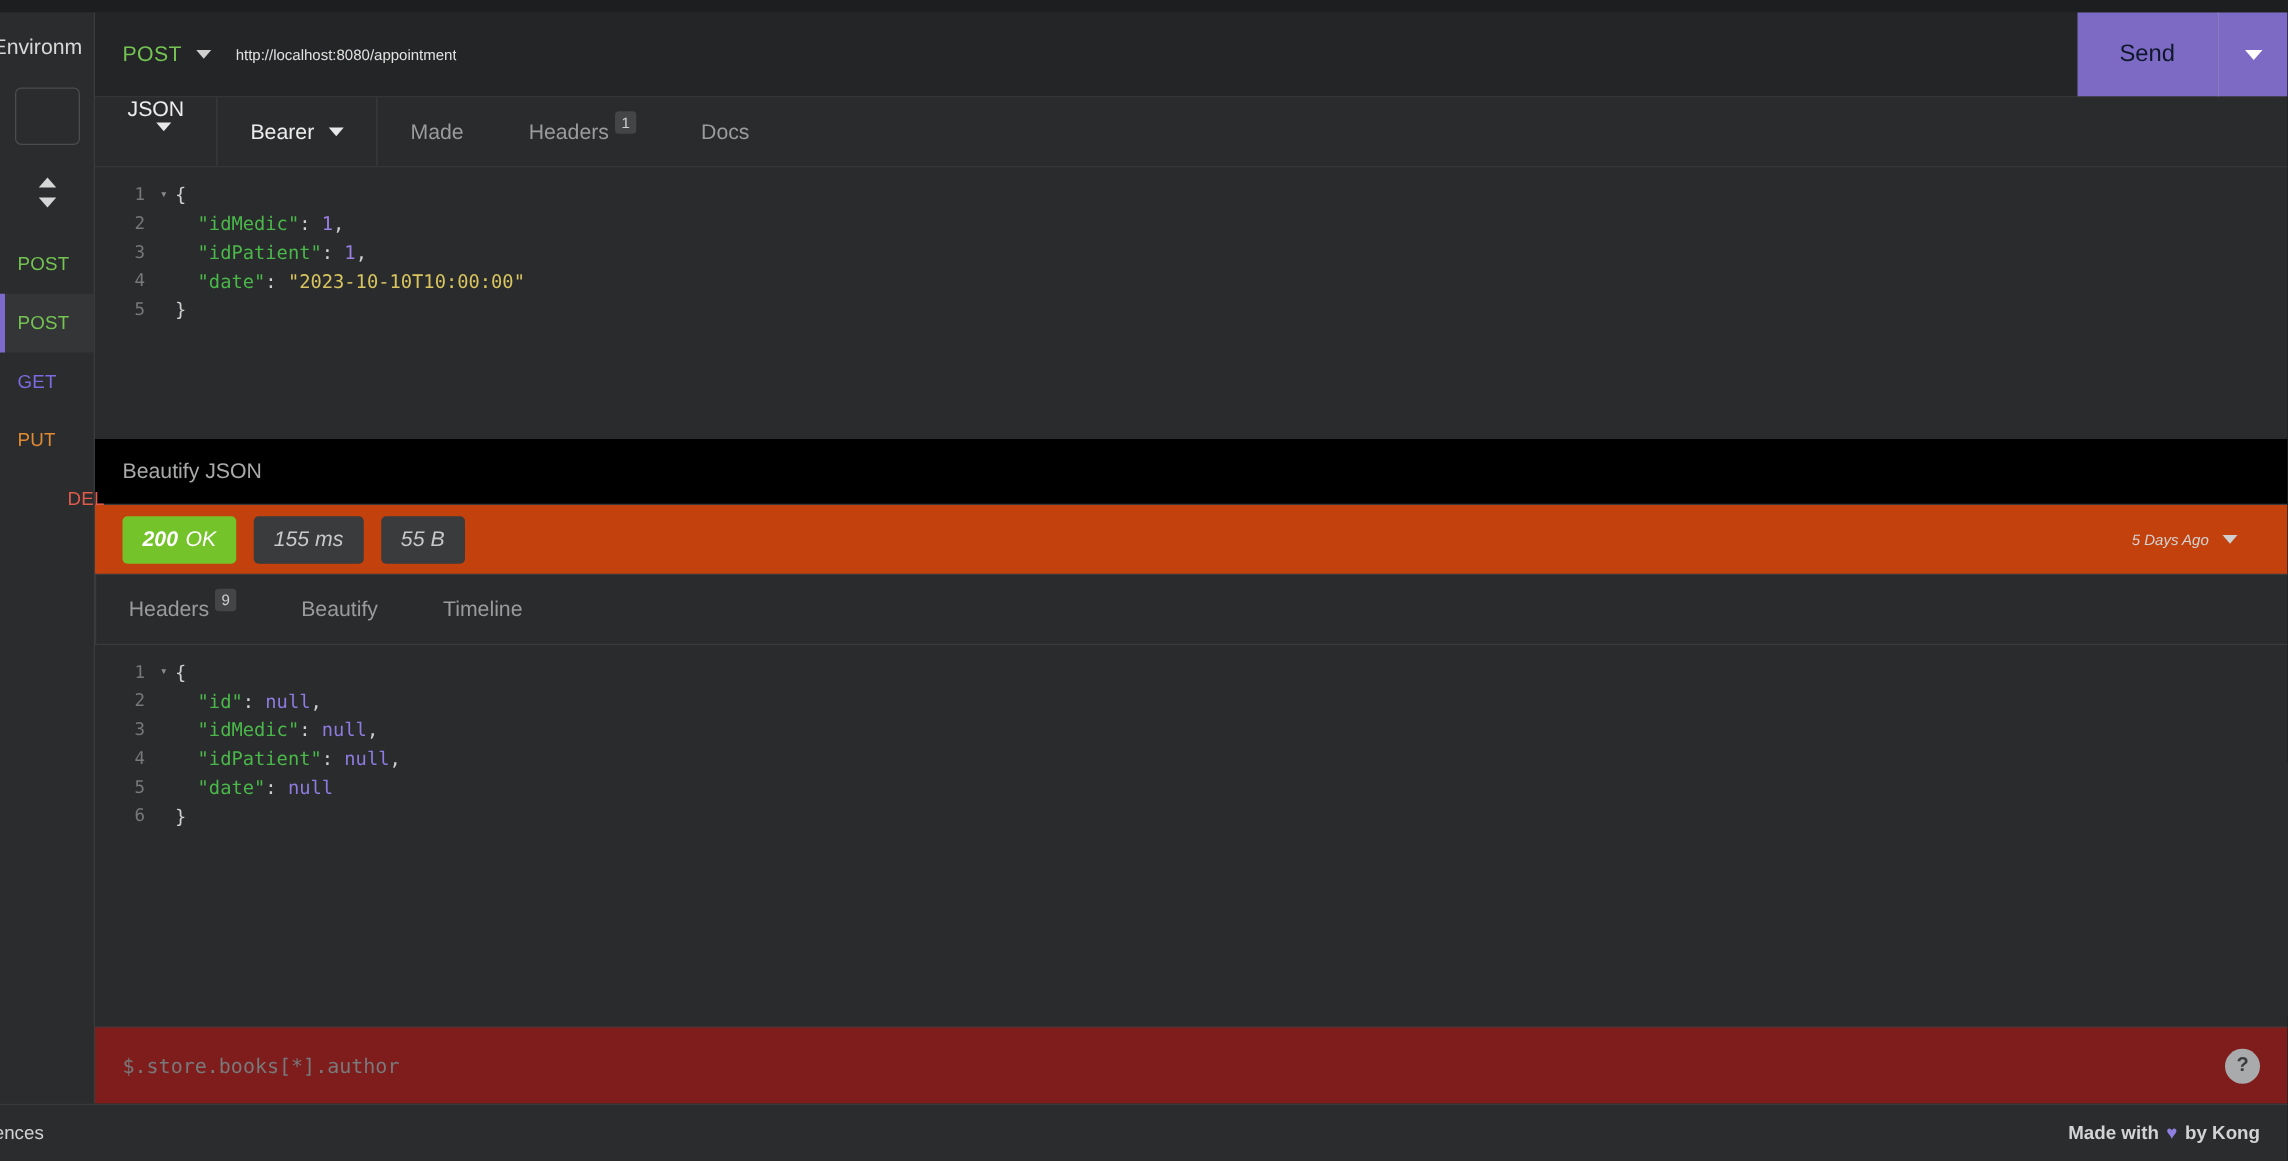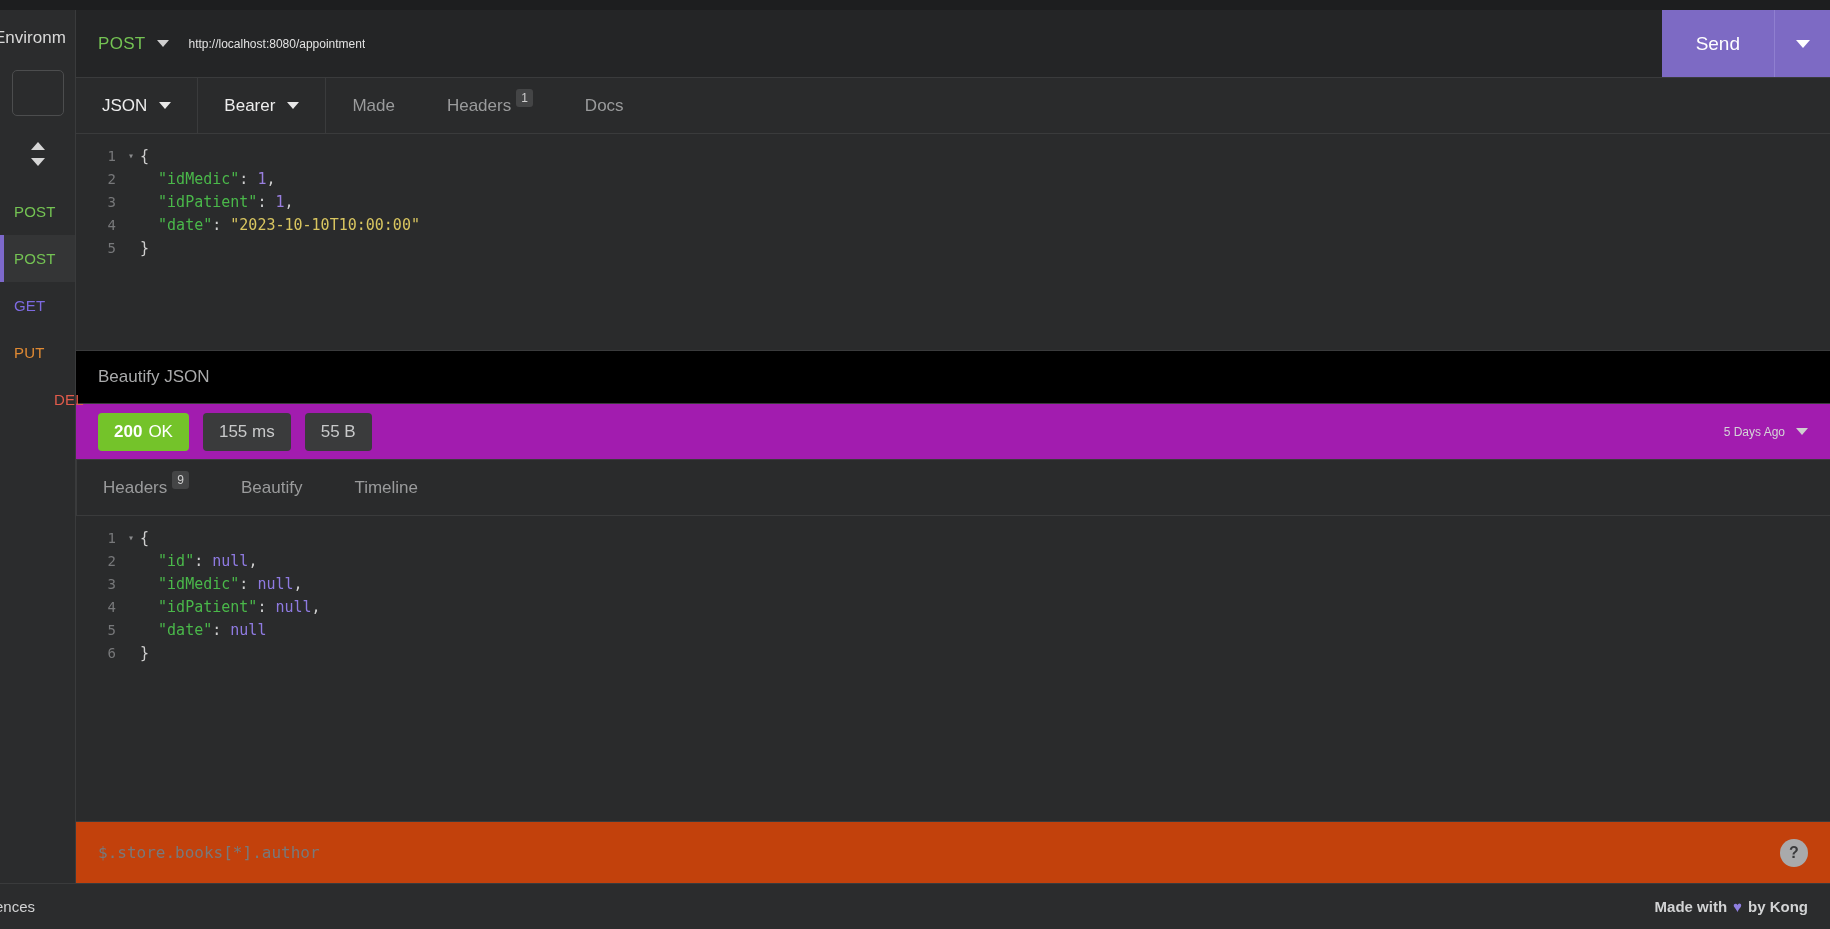--- a/index.html
+++ b/index.html
@@ -86,21 +86,21 @@
     border-left: 7px solid transparent; border-right: 7px solid transparent;
     border-top: 8px solid #cfcfcf; margin-left: 11px; vertical-align: middle;
   }
   .caret.sm { border-left-width: 6px; border-right-width: 6px; border-top-width: 7px; }
   .url-text {
     color: #e2e2e2; font-size: 12px; margin-left: 20px;
     white-space: nowrap; overflow: hidden; text-overflow: ellipsis;
   }
   .send-wrap { display: flex; height: 100%; }
   .send-btn {
-    background: #7d6ac4; color: #ffffff; font-size: 19px;
+    background: #7d6ac4; color: #0f172a; font-size: 19px;
     display: flex; align-items: center; justify-content: center;
     padding: 0 34px; cursor: pointer; border: none;
     font-family: "Liberation Sans", sans-serif;
   }
   .send-split {
     background: #7d6ac4; width: 56px;
     display: flex; align-items: center; justify-content: center;
     border-left: 1px solid #8f7fd0; cursor: pointer;
   }
   .send-split .caret { border-top-color: #fff; margin-left: 0; }
@@ -112,21 +112,21 @@
     background: #2a2b2c;
     border-bottom: 1px solid #3a3b3c;
   }
   .tab {
     display: flex; align-items: center; padding: 0 26px;
     font-size: 17px; color: #9a9b9c; cursor: pointer;
     position: relative; white-space: nowrap;
   }
   .tab.active { color: #ededed; }
   .tab.sep { border-left: 1px solid #3a3b3c; border-right: 1px solid #3a3b3c; }
-  .tab.first { padding-left: 26px; padding-right: 26px; }
+  .tab.first { padding-left: 26px; padding-right: 26px; flex-direction: column; }
   .tab .caret { border-top-color: #e8e8e8; margin-left: 12px; }
   .badge {
     display: inline-block; margin-left: 5px;
     background: #444546; color: #cfcfcf;
     font-size: 12px; line-height: 1;
     padding: 3px 5px; border-radius: 3px;
     vertical-align: top; position: relative; top: -8px;
   }
 
   
@@ -160,42 +160,43 @@
     border-top: 1px solid #3a3b3c;
     border-bottom: 1px solid #3a3b3c;
     background: #000000;
     color: #a9aaab; font-size: 17px; cursor: pointer;
   }
 
   
   .statusbar {
     height: 56px; flex: 0 0 56px;
     display: flex; align-items: center;
-    padding: 0 22px 0 22px;
-    background: #a21caf;
+    padding: 0 40px 0 22px;
+    background: #c2410c;
     border-bottom: 1px solid #3a3b3c;
+    font-style: italic;
   }
   .pill {
     height: 38px; display: flex; align-items: center; padding: 0 16px;
     border-radius: 4px; font-size: 17px; margin-right: 14px;
   }
   .pill.ok { background: #74c32a; color: #fff; }
   .pill.ok b { font-weight: 700; margin-right: 6px; }
   .pill.meta { background: #3a3b3c; color: #c8c9ca; }
   .status-right {
     margin-left: auto; display: flex; align-items: center;
     color: #d4d5d6; font-size: 12px; cursor: pointer;
   }
 
   
   .filterbar {
     height: 62px; flex: 0 0 62px;
     display: flex; align-items: center;
     border-top: 1px solid #3a3b3c;
-    background: #c2410c;
+    background: #7f1d1d;
     padding: 0 22px 0 22px;
   }
   .filter-input {
     flex: 1 1 auto; background: transparent; border: none; outline: none;
     color: #d4d5d6; font-family: "DejaVu Sans Mono", monospace; font-size: 16px;
   }
   .filter-input::placeholder { color: #78797b; }
   .helpbtn {
     width: 28px; height: 28px; border-radius: 50%;
     background: #a9aaab; color: #3a3b3c;

